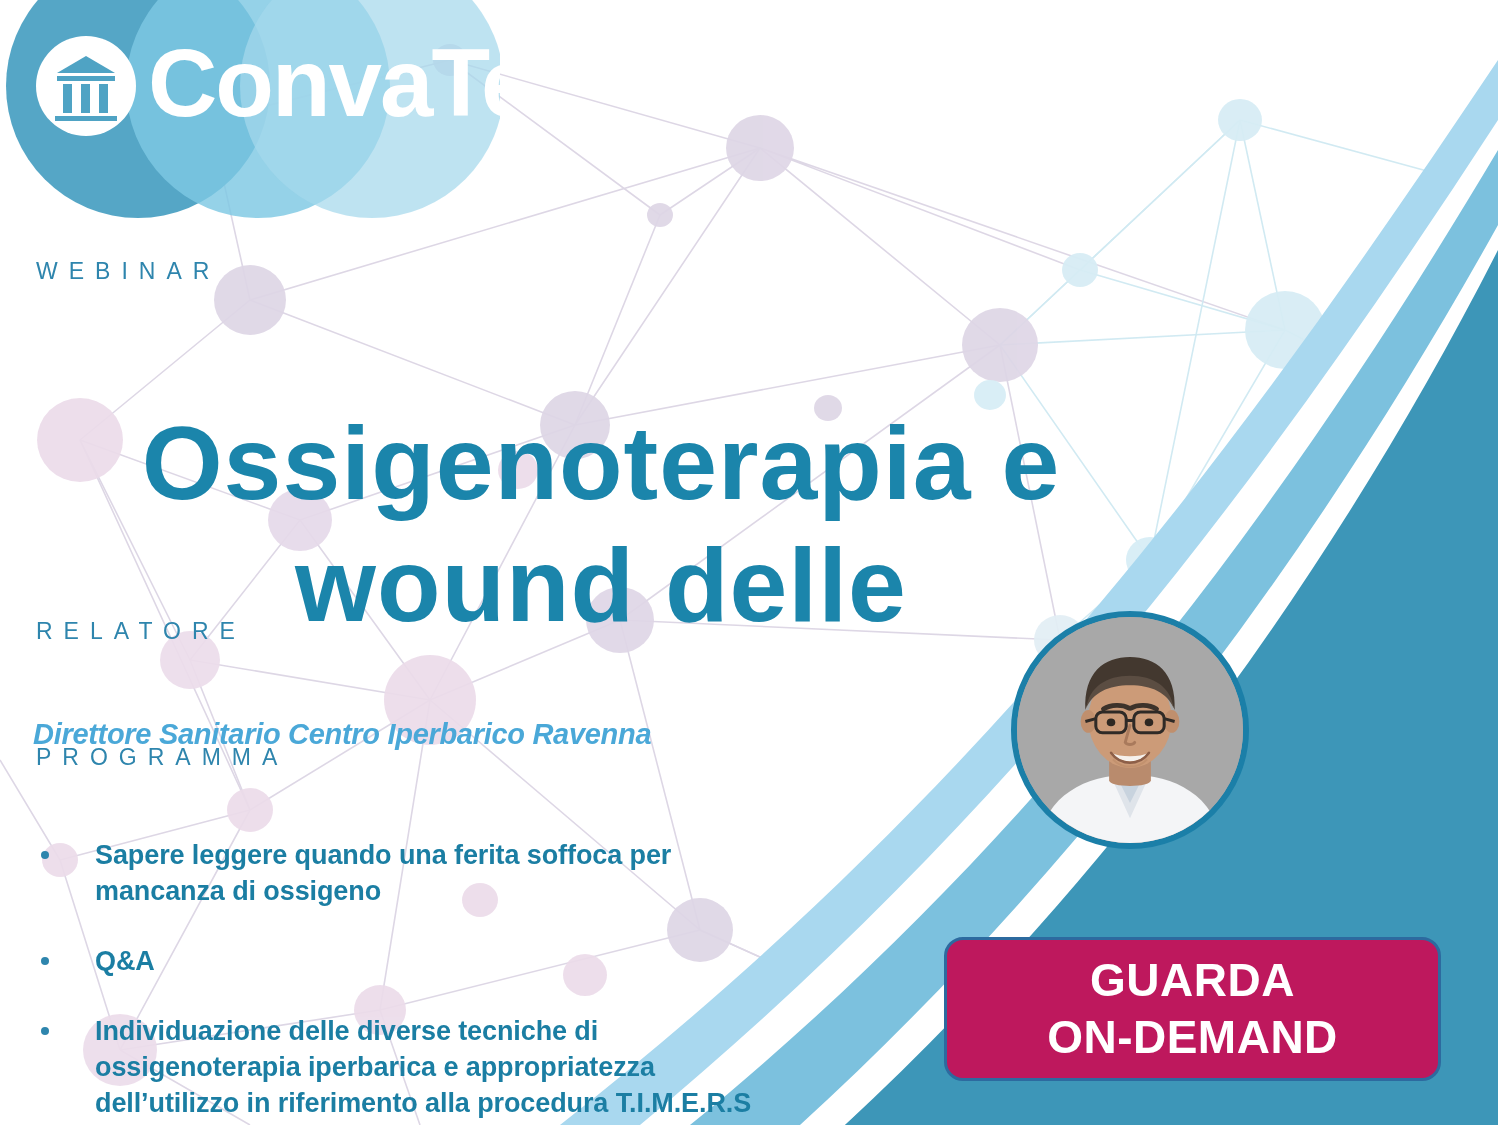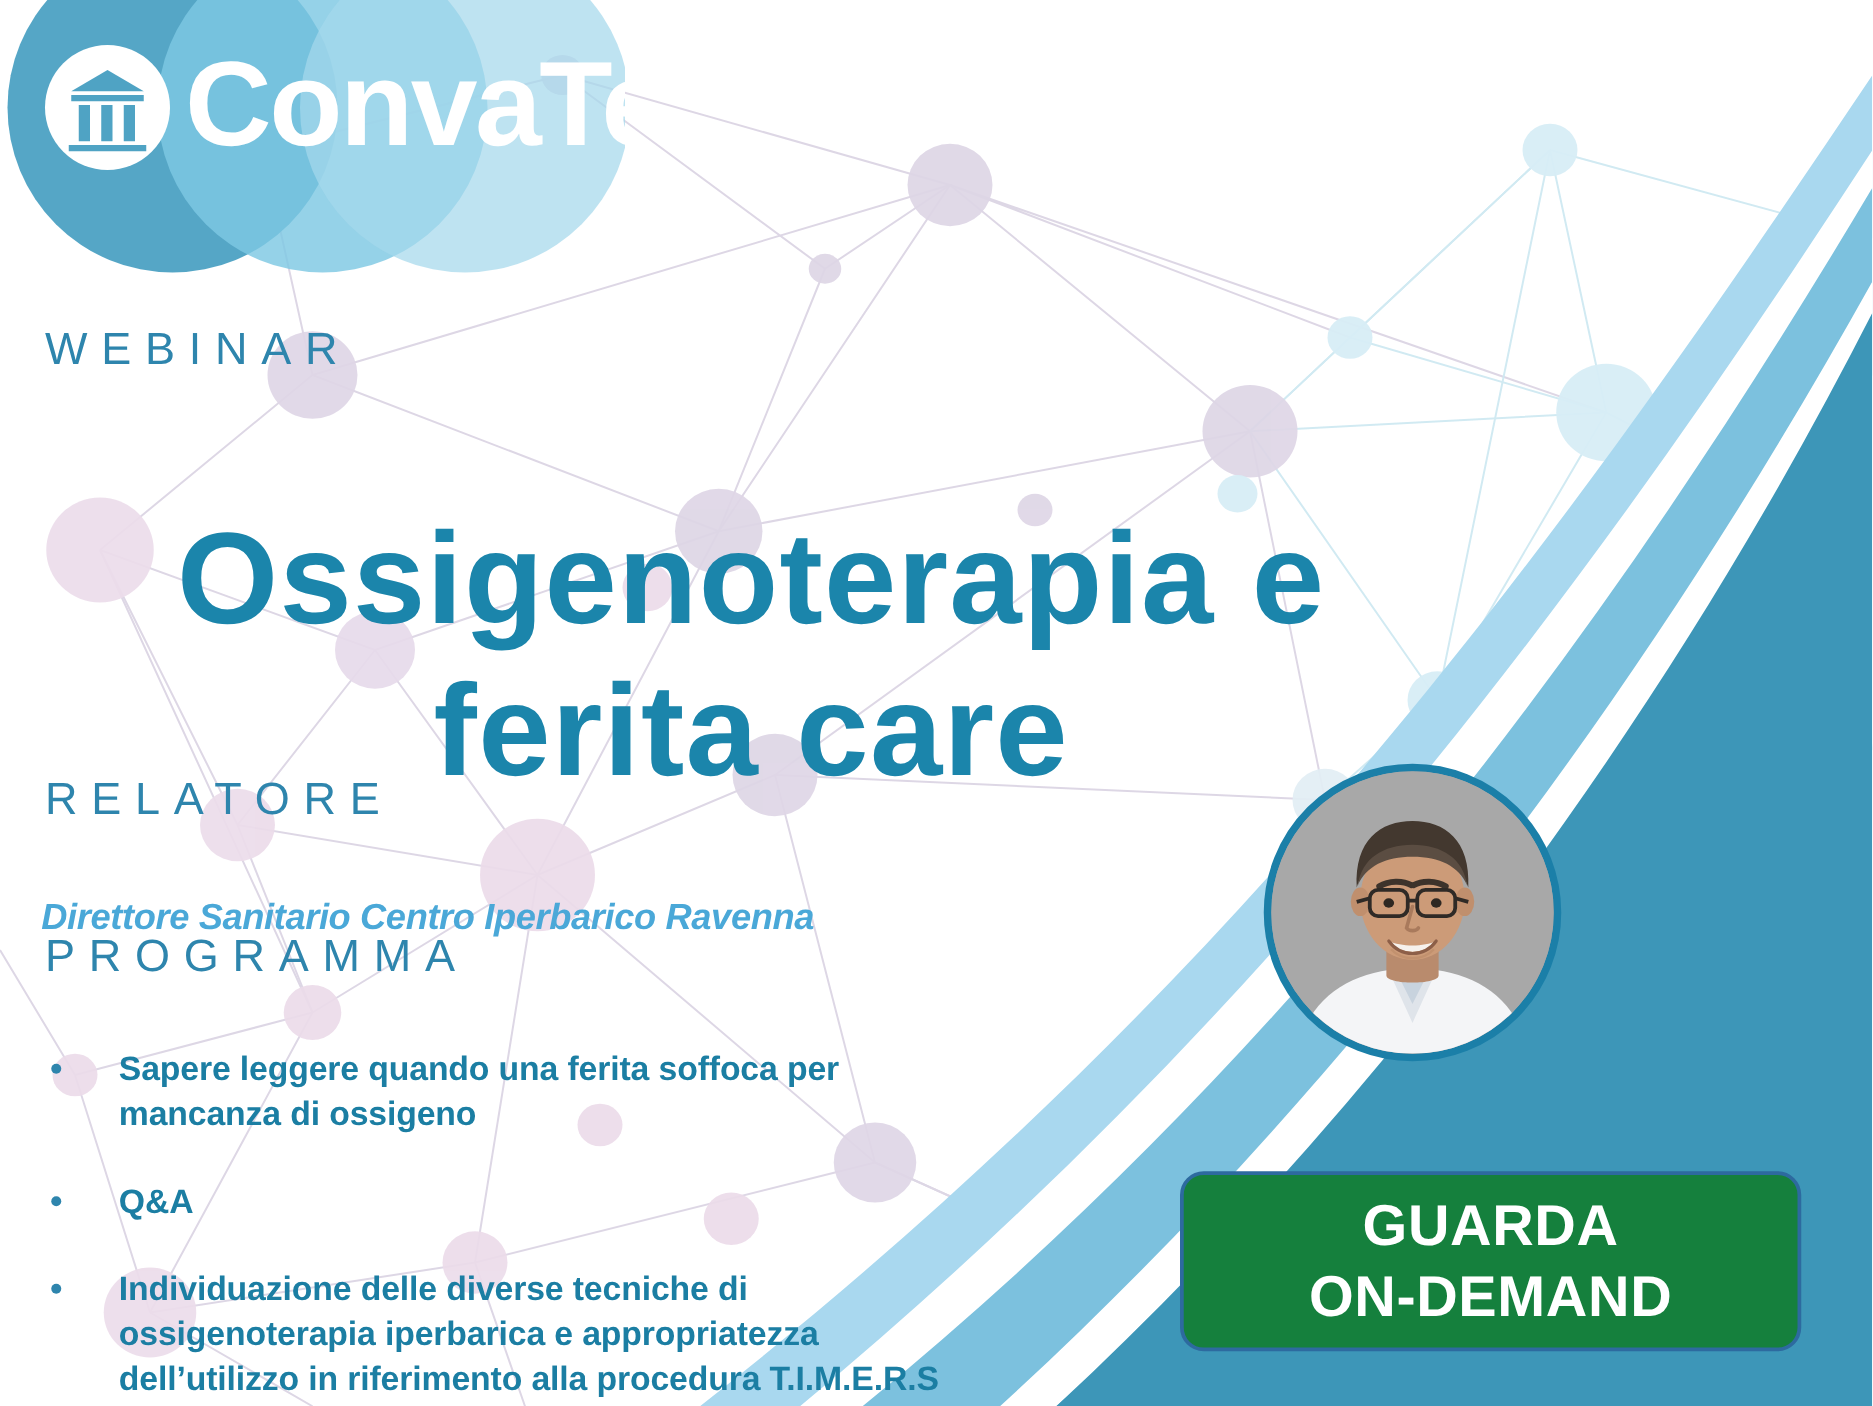--- a/index.html
+++ b/index.html
@@ -40,21 +40,21 @@
     top: -36px;
     width: 500px;
     height: 270px;
     z-index: 4;
   }
   
   .eyebrow {
     position: absolute;
     z-index: 5;
     color: #2e85ad;
-    font-size: 36px;
+    font-size: 23px;
     font-weight: 400;
     letter-spacing: 11px;
     white-space: nowrap;
   }
   #webinar-label { left: 36px; top: 258px; }
   #relatore-label { left: 36px; top: 618px; }
   #programma-label { left: 36px; top: 744px; }
 
   #title {
     position: absolute;
@@ -143,21 +143,21 @@
   #speaker-photo svg { display: block; }
 
   
   #cta-button {
     position: absolute;
     left: 944px;
     top: 937px;
     width: 497px;
     height: 144px;
     box-sizing: border-box;
-    background: #15803d;
+    background: #be185d;
     border: 3px solid #2d6a9f;
     border-radius: 19px;
     z-index: 7;
     display: flex;
     flex-direction: column;
     align-items: center;
     justify-content: center;
     cursor: pointer;
   }
   #cta-button .cta-line {
@@ -262,21 +262,21 @@
       <rect x="99" y="120" width="9" height="29"></rect>
       <rect x="55" y="152" width="62" height="5"></rect>
     </g>
     <text x="148" y="152" fill="#ffffff" font-family="Liberation Sans, sans-serif" font-size="96" font-weight="700" letter-spacing="-2">ConvaTec</text>
   </svg>
 
   <div class="eyebrow" id="webinar-label">WEBINAR</div>
 
   <h1 id="title">
     <span class="tline">Ossigenoterapia e</span>
-    <span class="tline">ferita care</span>
+    <span class="tline">wound delle</span>
   </h1>
 
   <div class="eyebrow" id="relatore-label">RELATORE</div>
 
 
   <div id="speaker-role">Direttore Sanitario Centro Iperbarico Ravenna</div>
 
   <div class="eyebrow" id="programma-label">PROGRAMMA</div>
 
   <ul id="agenda">

